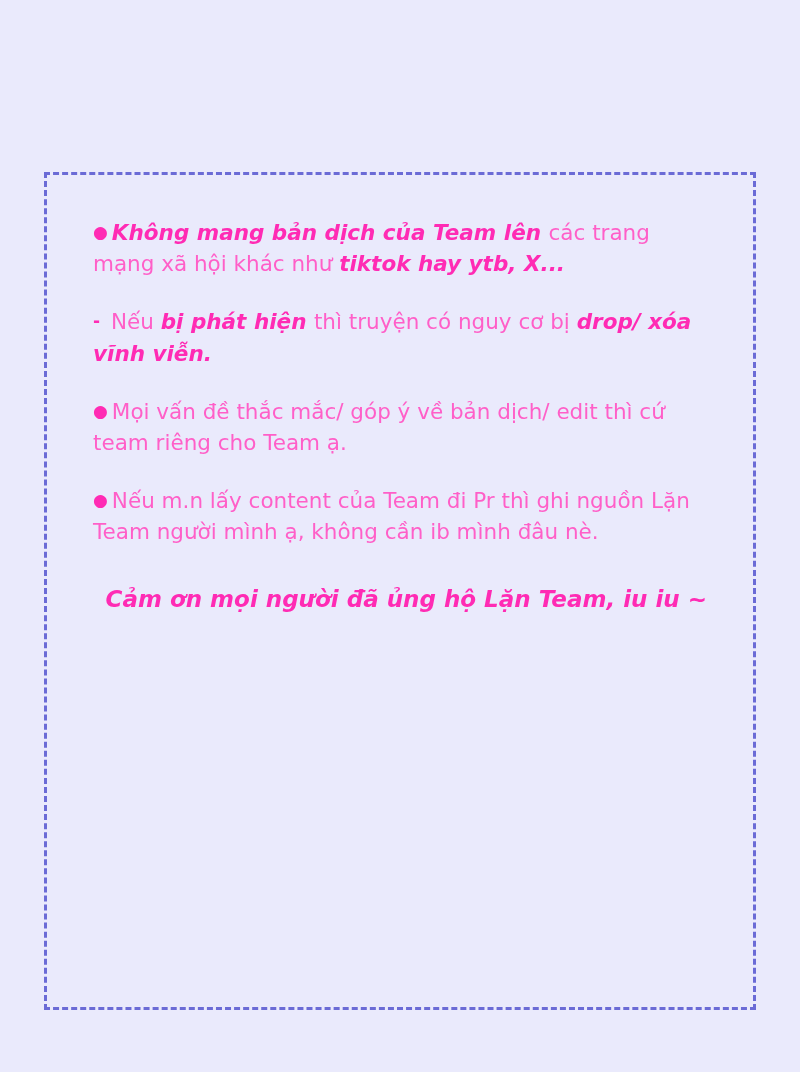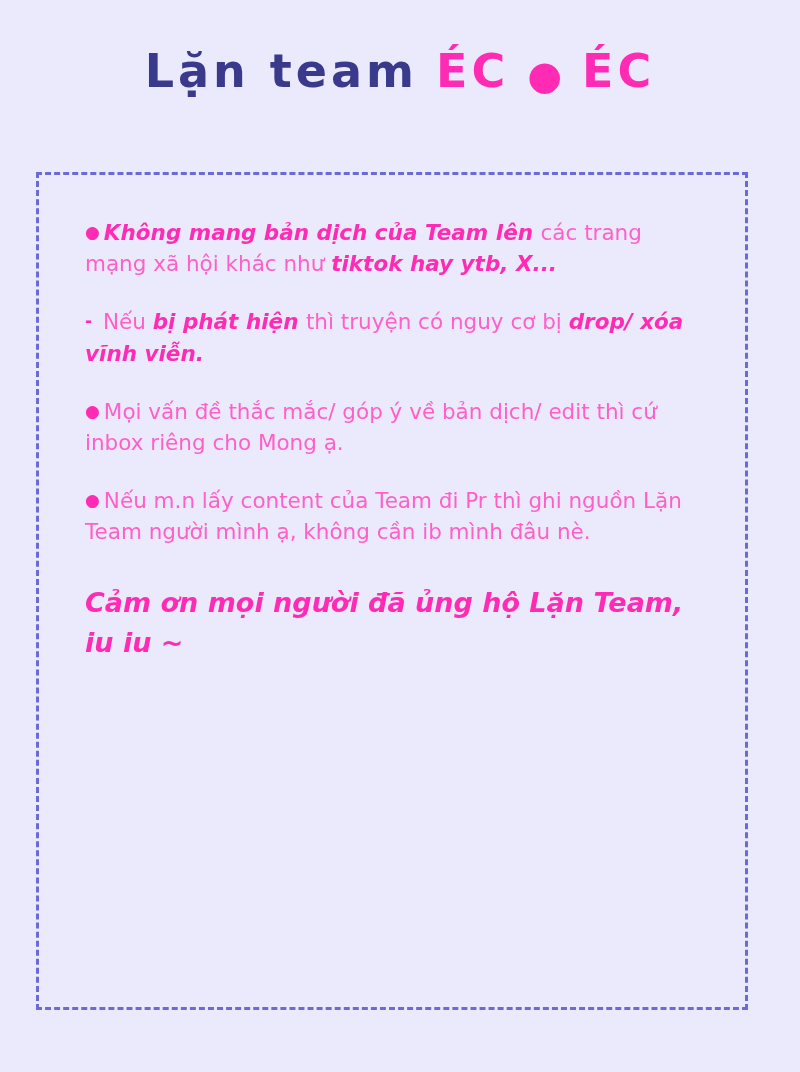--- a/index.html
+++ b/index.html
@@ -37,21 +37,21 @@
     color: #ff2bb4;
     letter-spacing: 4px;
   }
   .title .t-dot {
     color: #ff2bb4;
     font-size: 40px;
     vertical-align: middle;
   }
   .box {
     position: absolute;
-    left: 36px;
+    left: 44px;
     top: 172px;
     width: 712px;
     height: 838px;
     box-sizing: border-box;
     border: 3px dashed #6b6bd6;
     padding: 42px 46px;
   }
   .para {
     color: #ff2bb4;
     font-size: 21.5px;
@@ -70,55 +70,49 @@
     margin-right: 4px;
   }
   .b {
     font-weight: bold;
     font-style: italic;
   }
   .pink-light {
     color: #ff5fc8;
   }
   .closing {
-    text-align: left;
+    text-align: right;
     font-weight: bold;
     font-style: italic;
     color: #ff2bb4;
-    font-size: 27px;
+    font-size: 23px;
     margin-top: 36px;
     line-height: 1.45;
   }
 </style>
 </head>
 <body>
 
 <div class="page">
 
-  <div class="title">
-    <span class="t-dark">Lặn team</span>
-    <span class="t-pink">ÉC</span>
-    <span class="t-dot">●</span>
-    <span class="t-pink">ÉC</span>
-  </div>
 
   <div class="box">
 
     <p class="para">
       <span class="bullet">●</span><span class="b">Không mang bản dịch của Team lên </span><span class="pink-light">các trang mạng xã hội khác như </span><span class="b">tiktok hay ytb, X...</span>
     </p>
 
     <p class="para">
       <span class="bullet">-</span><span class="pink-light"> Nếu </span><span class="b">bị phát hiện </span><span class="pink-light">thì truyện có nguy cơ bị </span><span class="b">drop/ xóa vĩnh viễn.</span>
     </p>
 
 
 
     <p class="para">
-      <span class="bullet">●</span><span class="pink-light">Mọi vấn đề thắc mắc/ góp ý về bản dịch/ edit thì cứ inbox riêng cho Mong ạ.</span>
+      <span class="bullet">●</span><span class="pink-light">Mọi vấn đề thắc mắc/ góp ý về bản dịch/ edit thì cứ team riêng cho Team ạ.</span>
     </p>
 
     <p class="para">
       <span class="bullet">●</span><span class="pink-light">Nếu m.n lấy content của Team đi Pr thì ghi nguồn Lặn Team người mình ạ, không cần ib mình đâu nè.</span>
     </p>
 
     <p class="closing">Cảm ơn mọi người đã ủng hộ Lặn Team, iu iu ~</p>
 
   </div>
 </div>

